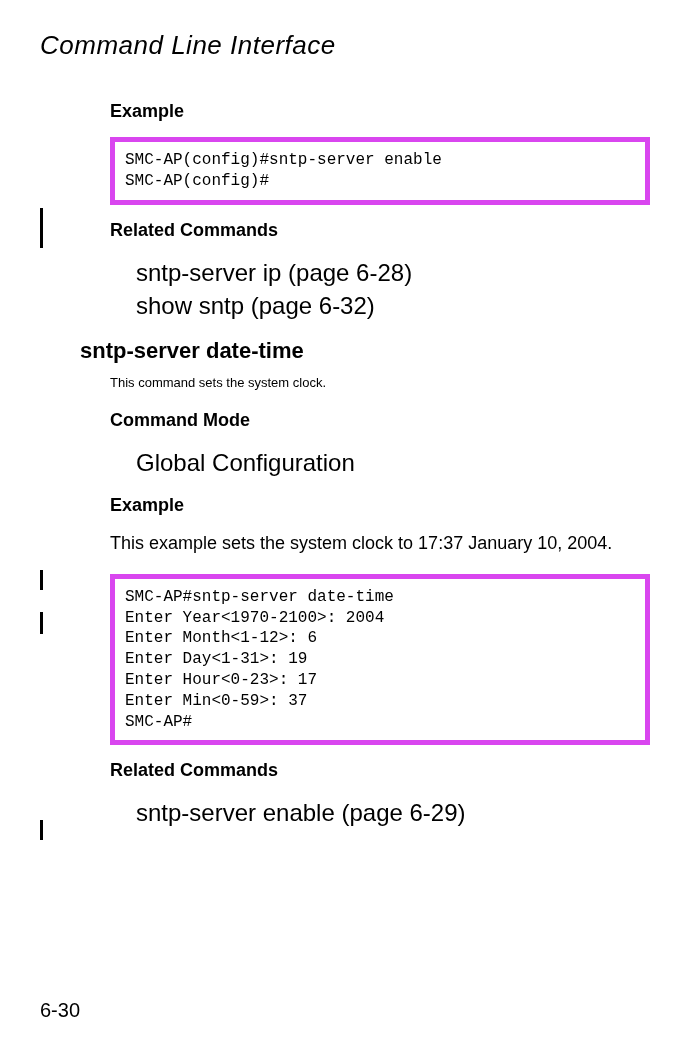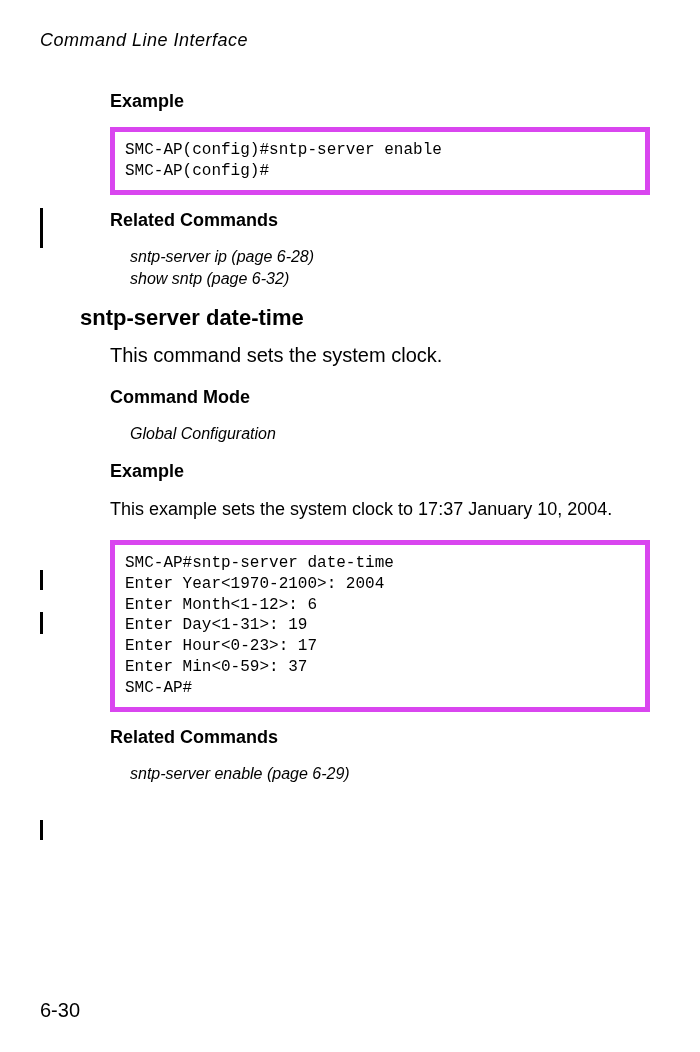--- a/index.html
+++ b/index.html
@@ -11,21 +11,21 @@
       width: 700px;
       height: 1052px;
       background: white;
       font-family: Arial, Helvetica, sans-serif;
       color: #000;
       position: relative;
       padding: 30px 50px 30px 40px;
     }
     .page-header {
       font-style: italic;
-      font-size: 18px;
+      font-size: 26px;
       font-family: Arial, Helvetica, sans-serif;
       margin-bottom: 40px;
       letter-spacing: 0.5px;
     }
     .content {
       margin-left: 70px;
     }
     .section-label {
       font-weight: bold;
       font-size: 18px;
@@ -34,35 +34,34 @@
     .code-box {
       border: 5px solid #d946ef;
       padding: 8px 10px;
       font-family: "Courier New", Courier, monospace;
       font-size: 16px;
       line-height: 1.3;
       margin-bottom: 15px;
       white-space: pre;
     }
     .indent-text {
-      font-size: 16px;
-      margin-left: 20px;
+      font-size: 24px;
+      margin-left: 26px;
       line-height: 1.4;
       margin-bottom: 15px;
-      font-style: italic;
     }
     .command-heading {
       font-weight: bold;
       font-size: 22px;
       margin-left: -30px;
       margin-bottom: 10px;
       margin-top: 5px;
     }
     .body-text {
-      font-size: 20px;
+      font-size: 13px;
       line-height: 1.4;
       margin-bottom: 18px;
     }
     .body-text-indent {
       font-size: 18px;
       line-height: 1.4;
       margin-bottom: 18px;
     }
     .change-bar {
       position: absolute;

